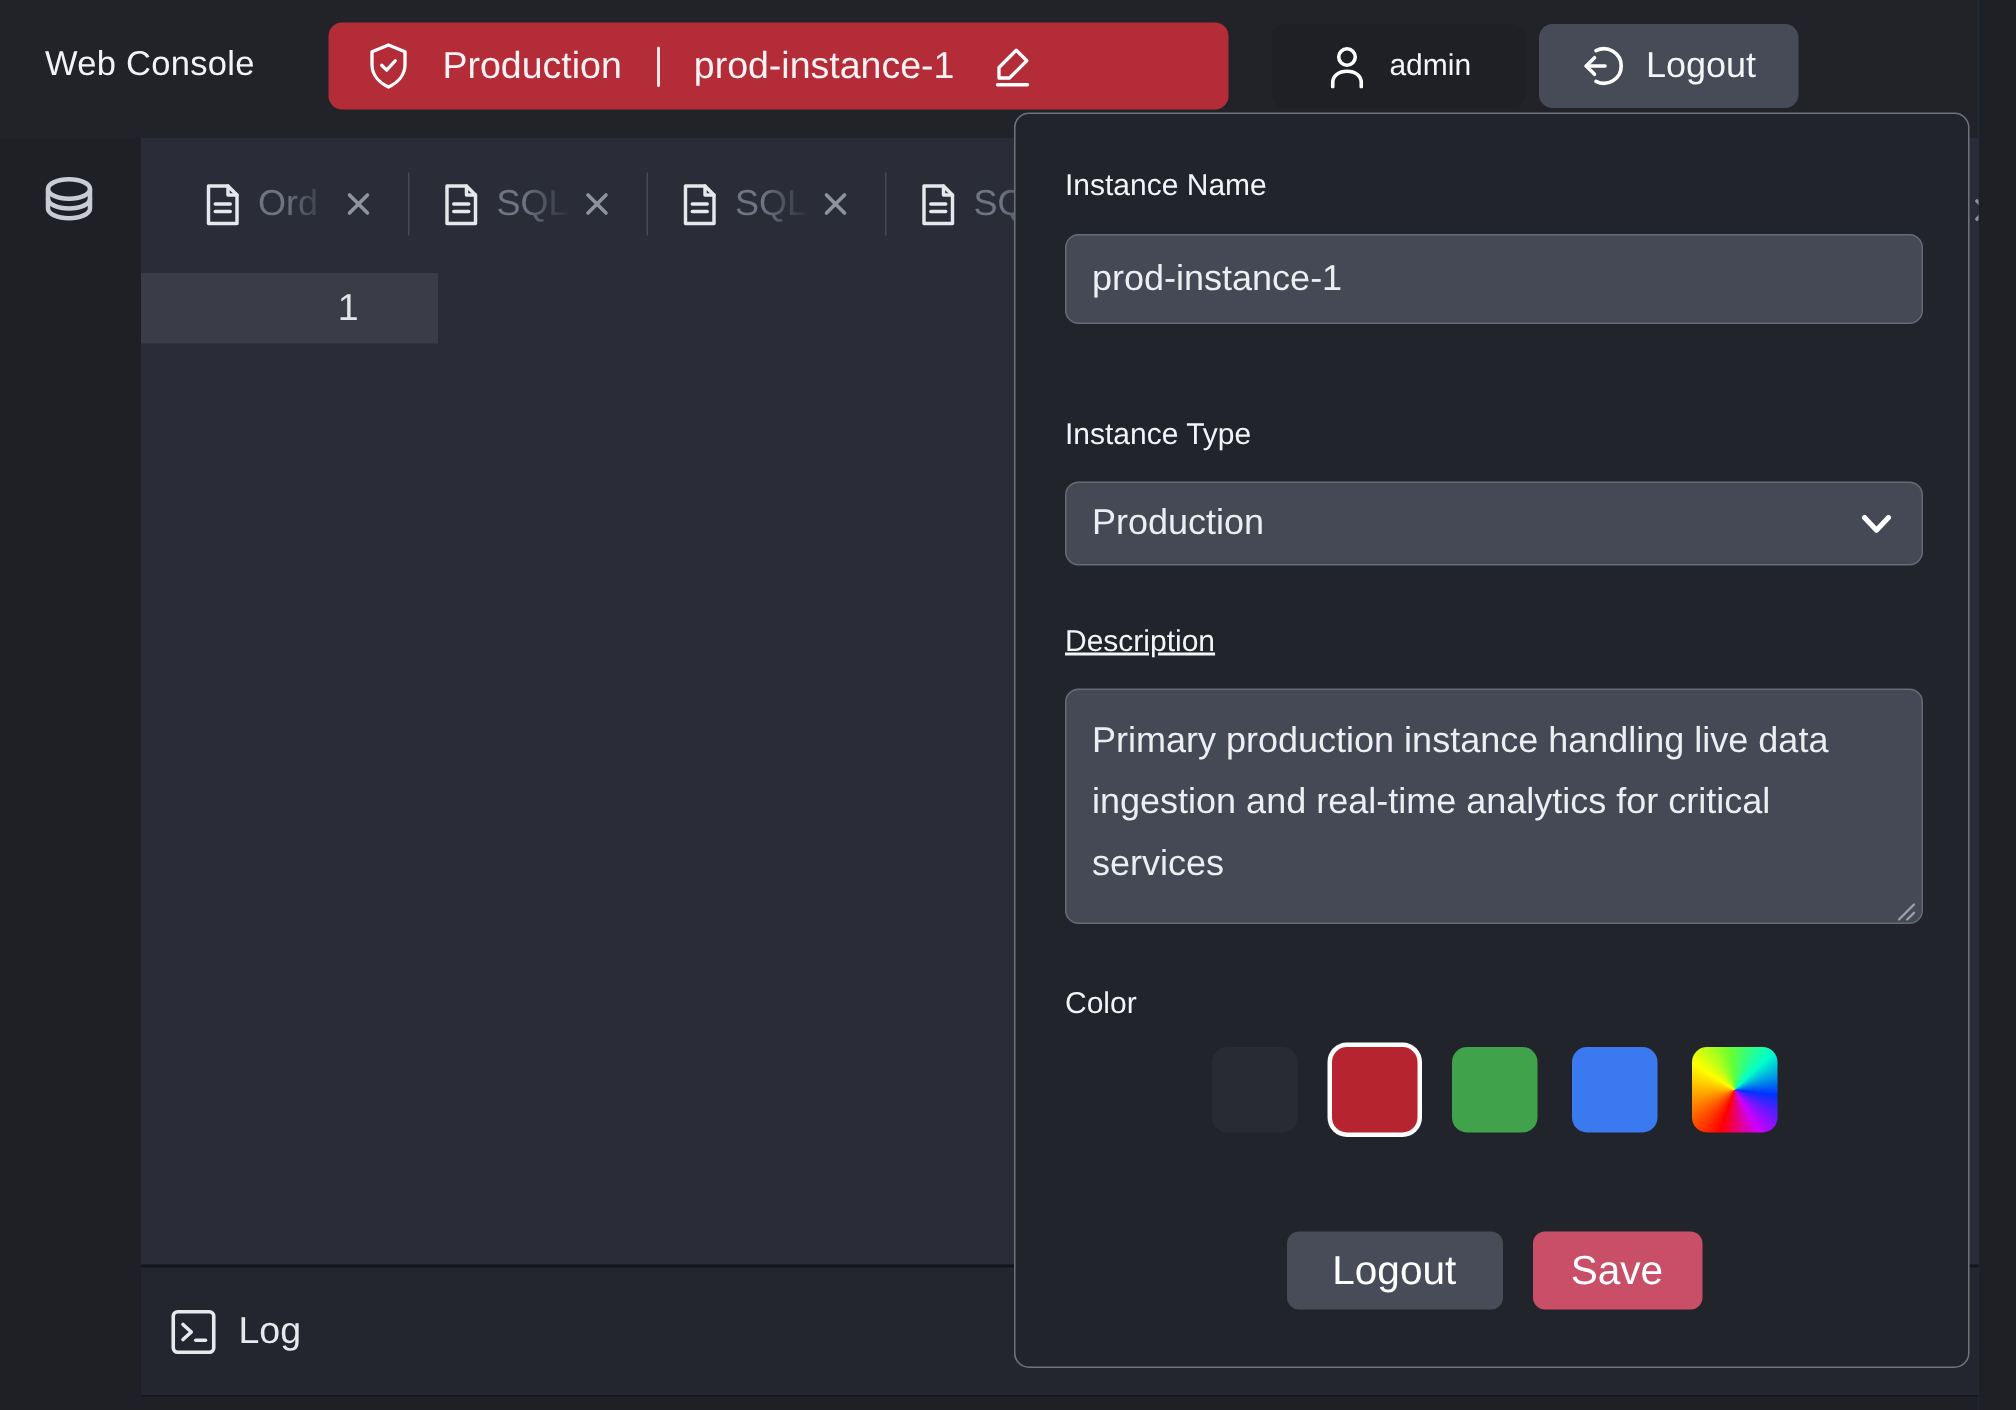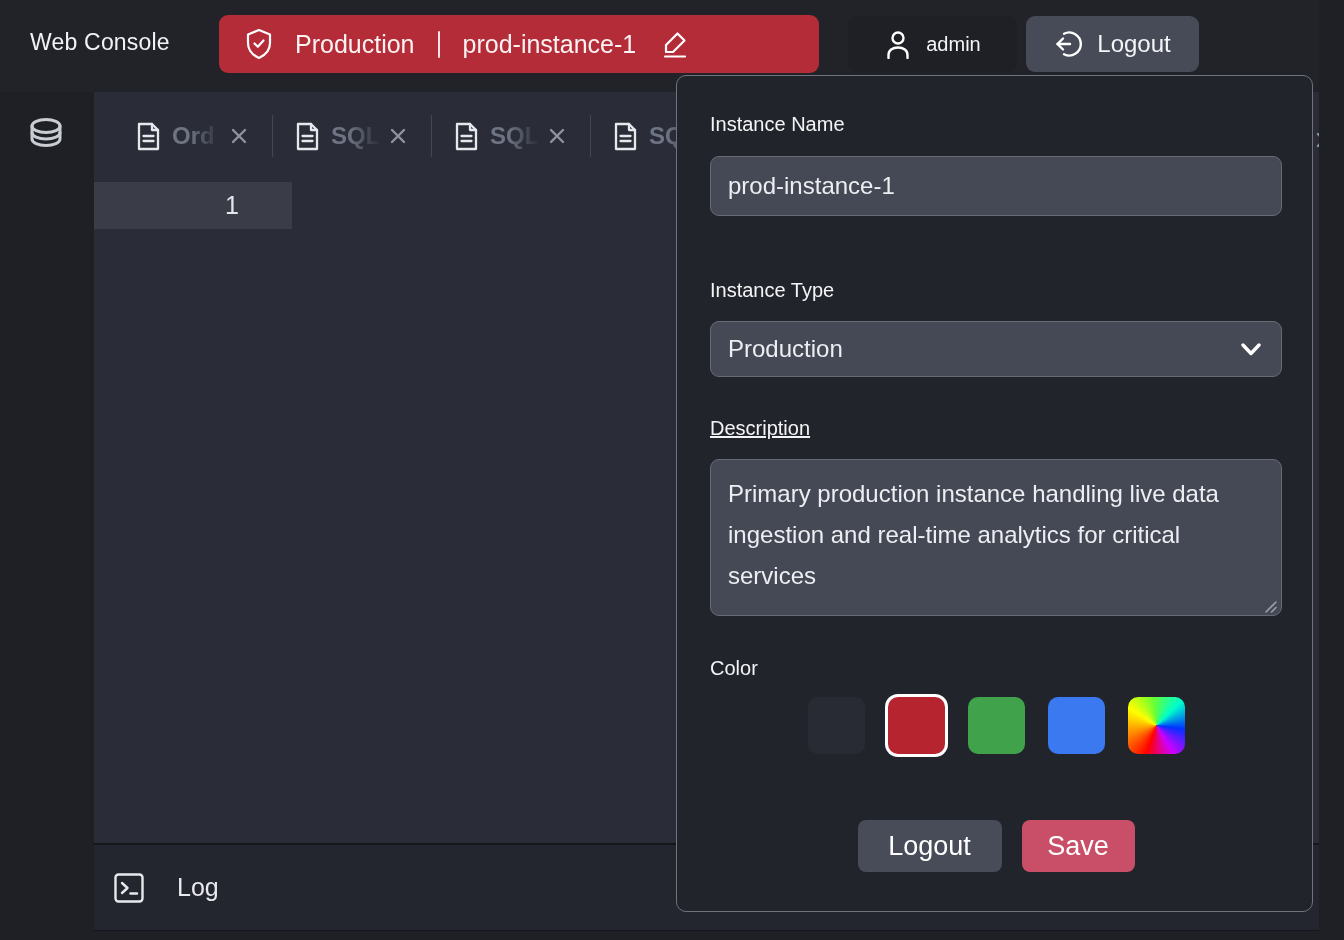--- a/index.html
+++ b/index.html
@@ -35,41 +35,41 @@
   .logout-button .lbl { font-size:24px; color:#f4f5f7; }
 
   
   .sidebar { position:absolute; left:0; top:92px; width:94px; height:848px; background:#1e2026; }
   .db-icon { position:absolute; left:26px; top:24px; }
 
   
   .content { position:absolute; left:94px; top:92px; width:1250px; height:848px; background:#2a2d38; }
 
   .tabbar { position:relative; height:88px; display:flex; align-items:center; padding-left:20px; }
-  .tab { display:flex; align-items:center; padding:0 22px; cursor:pointer;font-weight:bold; }
+  .tab { display:flex; align-items:center; padding:0 22px; cursor:pointer; }
   .tab .ticon { flex:0 0 auto; }
   .tab .tlabel {
     margin-left:11px; font-size:24px; color:#6e7484; width:52px; overflow:hidden; white-space:nowrap;
     -webkit-mask-image:linear-gradient(90deg,#000 35%,transparent 95%);
             mask-image:linear-gradient(90deg,#000 35%,transparent 95%);
   }
   .tab .tclose { margin-left:4px; cursor:pointer; }
   .tab-sep { width:1px; height:42px; background:#454854; }
   .tabbar-close { position:absolute; right:9px; top:37px; cursor:pointer; }
 
   .editor { position:absolute; left:0; top:88px; width:1250px; height:663px; background:#2a2d38; }
   .gutter-active-row { position:absolute; left:0; top:2px; width:198px; height:47px; background:#3a3d48; }
   .line-number { position:absolute; right:53px; top:0; line-height:47px; font-size:25px; color:#e4e6ea; }
 
   .logpanel {
     position:absolute; left:0; bottom:10px; width:1250px; height:87px;
     background:#24262f; border-top:2px solid #14161c; display:flex; align-items:center;
   }
   .logpanel .term { margin-left:19px; }
-  .logpanel .lbl { margin-left:32px; font-size:25px; color:#e8e9ec; }
+  .logpanel .lbl { margin-left:14px; font-size:25px; color:#e8e9ec; }
   .bottom-strip { position:absolute; left:0; bottom:0; width:1250px; height:10px; background:#1e2026; border-top:1px solid #14161c; }
 
   
   .modal {
     position:absolute; left:676px; top:75px; width:637px; height:837px; z-index:20;
     background:#22242b; border:1px solid #70737b; border-radius:10px;
     padding:37px 30px 0 33px;
   }
   .field-label { display:block; font-size:20px; color:#f3f4f6; }
   .name-input {

